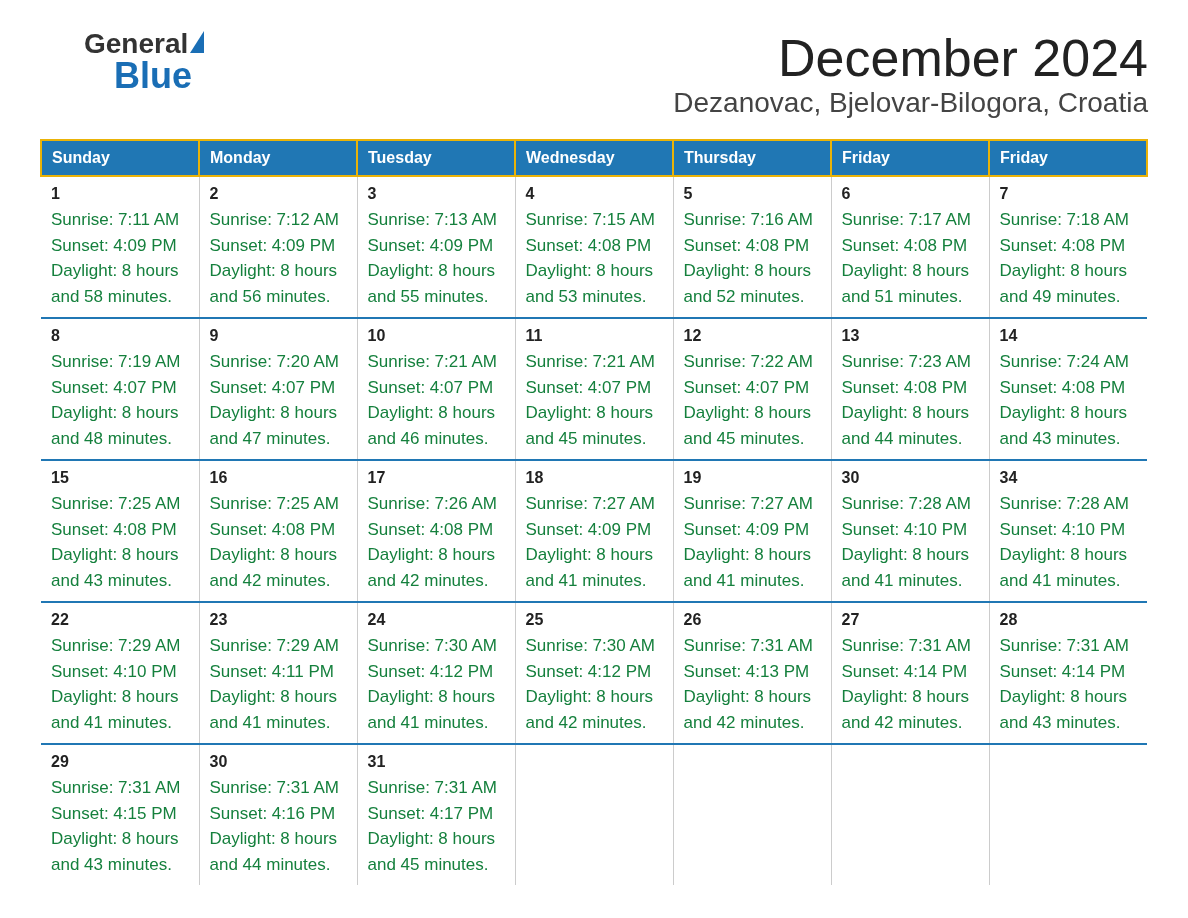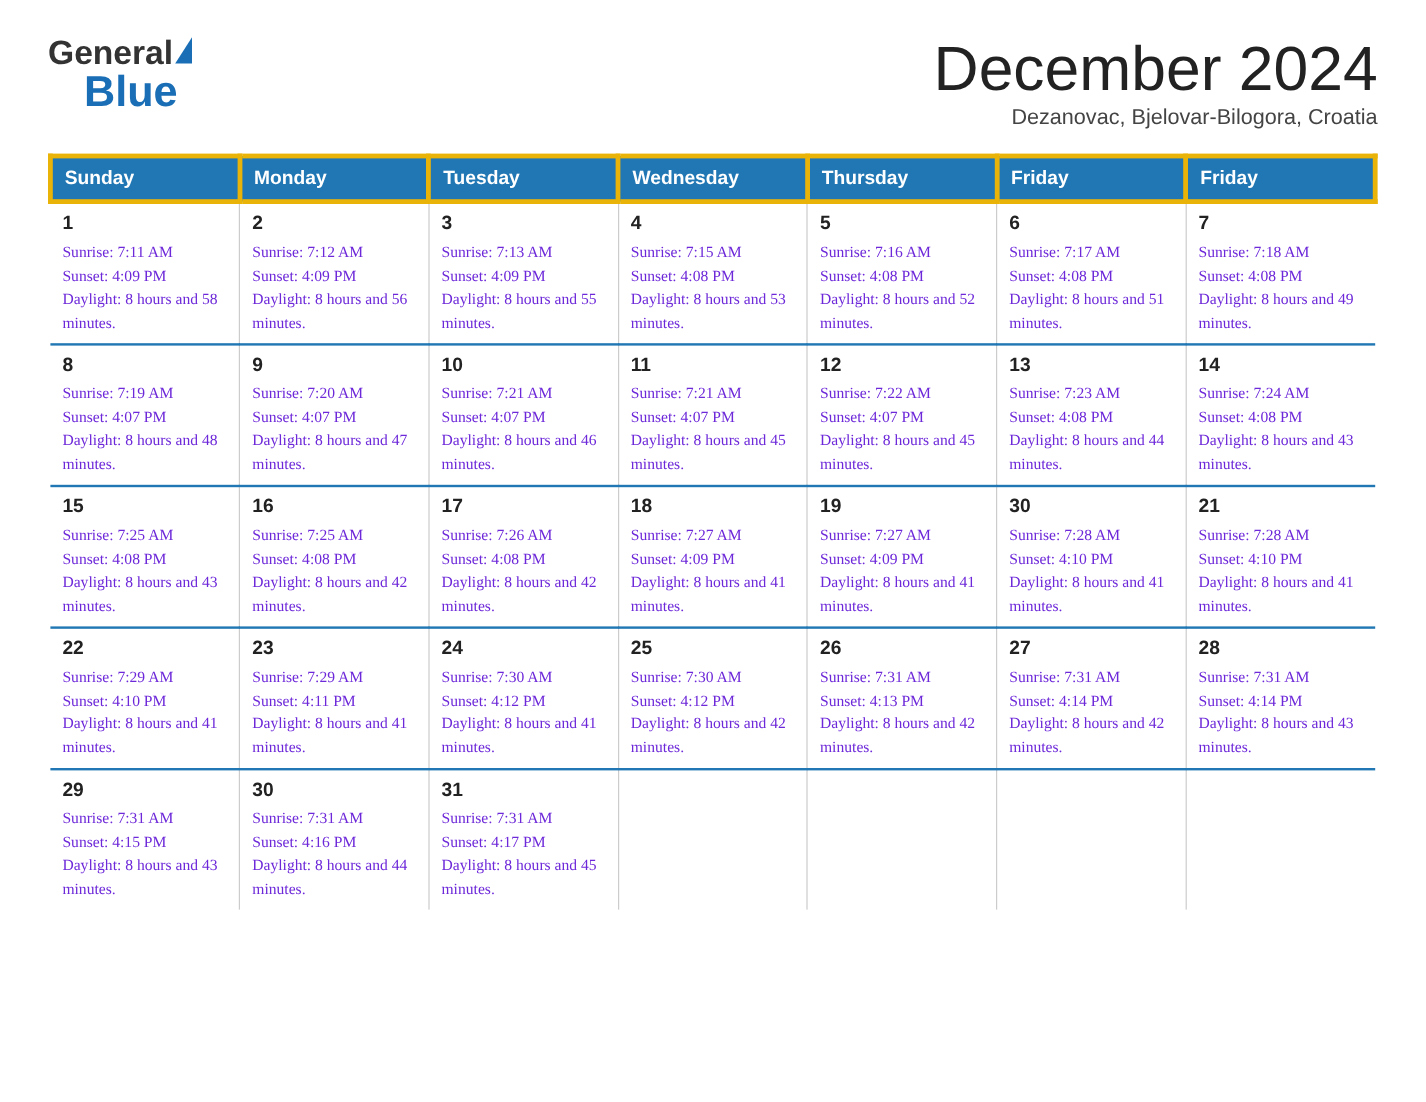--- a/index.html
+++ b/index.html
@@ -8,20 +8,21 @@
       background: #fff;
       padding: 30px 40px;
       width: 1188px;
       min-height: 918px;
     }
     .header {
       display: flex;
       justify-content: space-between;
       align-items: flex-start;
       margin-bottom: 20px;
+      margin-left: 44px;
     }
     .logo {
       display: flex;
       flex-direction: column;
       align-items: flex-start;
     }
     .logo-general {
       font-size: 28px;
       font-weight: bold;
       color: #333;
@@ -49,39 +50,39 @@
     .title-block {
       text-align: right;
     }
     .title-block h1 {
       font-size: 52px;
       font-weight: normal;
       color: #222;
       line-height: 1.1;
     }
     .title-block h2 {
-      font-size: 18px;
+      font-size: 28px;
       font-weight: normal;
       color: #444;
     }
     table {
       width: 100%;
       border-collapse: collapse;
       table-layout: fixed;
     }
     thead tr {
       background-color: #2077b4;
     }
     thead th {
       color: #fff;
       font-size: 16px;
       font-weight: bold;
       padding: 8px 10px;
       text-align: left;
-      border: 4px solid #eab308;
+      border: 2px solid #eab308;
     }
     tbody tr {
       border-top: 2px solid #2077b4;
     }
     tbody td {
       vertical-align: top;
       padding: 8px 10px;
       font-size: 13.5px;
       color: #222;
       border-right: 1px solid #ccc;
@@ -90,24 +91,23 @@
     tbody td:last-child {
       border-right: none;
     }
     .day-num {
       font-size: 16px;
       font-weight: bold;
       display: block;
       margin-bottom: 4px;
     }
     .day-info {
-      font-size: 13px;
+      font-size: 17px;
       line-height: 1.5;
-      color: #6d28d9;
-      font-family: Liberation Serif, serif;
+      color: #15803d;
     }
     .empty-cell {
       background: #fff;
     }
   </style>
 </head>
 <body>
 
 <div class="header">
   <div class="logo">
@@ -174,21 +174,21 @@
         <td><span class="day-num">16</span>
           <span class="day-info">Sunrise: 7:25 AM<br>Sunset: 4:08 PM<br>Daylight: 8 hours and 42 minutes.</span></td>
         <td><span class="day-num">17</span>
           <span class="day-info">Sunrise: 7:26 AM<br>Sunset: 4:08 PM<br>Daylight: 8 hours and 42 minutes.</span></td>
         <td><span class="day-num">18</span>
           <span class="day-info">Sunrise: 7:27 AM<br>Sunset: 4:09 PM<br>Daylight: 8 hours and 41 minutes.</span></td>
         <td><span class="day-num">19</span>
           <span class="day-info">Sunrise: 7:27 AM<br>Sunset: 4:09 PM<br>Daylight: 8 hours and 41 minutes.</span></td>
         <td><span class="day-num">30</span>
           <span class="day-info">Sunrise: 7:28 AM<br>Sunset: 4:10 PM<br>Daylight: 8 hours and 41 minutes.</span></td>
-        <td><span class="day-num">21</span>
+        <td><span class="day-num">34</span>
           <span class="day-info">Sunrise: 7:28 AM<br>Sunset: 4:10 PM<br>Daylight: 8 hours and 41 minutes.</span></td>
       </tr>
       <tr>
         <td><span class="day-num">22</span>
           <span class="day-info">Sunrise: 7:29 AM<br>Sunset: 4:10 PM<br>Daylight: 8 hours and 41 minutes.</span></td>
         <td><span class="day-num">23</span>
           <span class="day-info">Sunrise: 7:29 AM<br>Sunset: 4:11 PM<br>Daylight: 8 hours and 41 minutes.</span></td>
         <td><span class="day-num">24</span>
           <span class="day-info">Sunrise: 7:30 AM<br>Sunset: 4:12 PM<br>Daylight: 8 hours and 41 minutes.</span></td>
         <td><span class="day-num">25</span>

